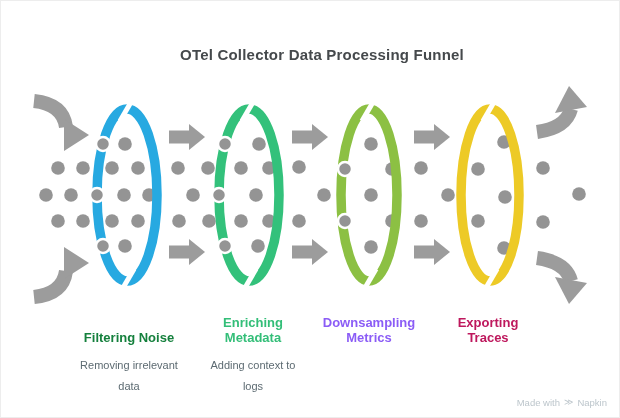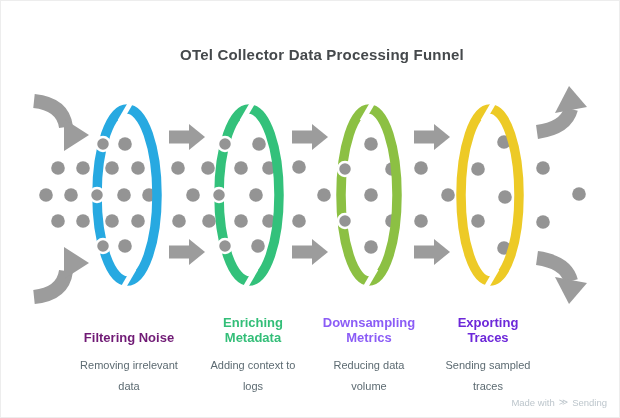--- a/index.html
+++ b/index.html
@@ -130,42 +130,38 @@
       <circle cx="96" cy="194" r="7" fill="#949494" stroke="#FFFFFF" stroke-width="2.5"></circle>
       <circle cx="102" cy="245" r="7" fill="#949494" stroke="#FFFFFF" stroke-width="2.5"></circle>
       <circle cx="224" cy="143" r="7" fill="#949494" stroke="#FFFFFF" stroke-width="2.5"></circle>
       <circle cx="218" cy="194" r="7" fill="#949494" stroke="#FFFFFF" stroke-width="2.5"></circle>
       <circle cx="224" cy="245" r="7" fill="#949494" stroke="#FFFFFF" stroke-width="2.5"></circle>
       <circle cx="344" cy="168" r="7" fill="#949494" stroke="#FFFFFF" stroke-width="2.5"></circle>
       <circle cx="344" cy="220" r="7" fill="#949494" stroke="#FFFFFF" stroke-width="2.5"></circle>
     </svg>
 
   <div class="stage" style="left:63px">
-    <div class="stage-title" style="color: #701a75;">Filtering Noise</div>
+    <div class="stage-title" style="color: #15803d;">Filtering Noise</div>
     <div class="stage-desc" style="color: rgb(93, 107, 114);">Removing irrelevant
 data</div>
   </div>
   <div class="stage" style="left:187px">
     <div class="stage-title" style="color: rgb(51, 190, 120);">Enriching
 Metadata</div>
     <div class="stage-desc" style="color: rgb(93, 107, 114);">Adding context to
 logs</div>
   </div>
   <div class="stage" style="left:303px">
     <div class="stage-title" style="color: #8b5cf6;">Downsampling
 Metrics</div>
-    <div class="stage-desc" style="color: rgb(93, 107, 114);">Reducing data
-volume</div>
   </div>
   <div class="stage" style="left:422px">
-    <div class="stage-title" style="color: #6d28d9;">Exporting
+    <div class="stage-title" style="color: #be185d;">Exporting
 Traces</div>
-    <div class="stage-desc" style="color: rgb(93, 107, 114);">Sending sampled
-traces</div>
   </div>
 
   <div class="footer" style="color: rgb(189, 198, 204); padding-left: 28px;">
     <span>Made with</span>
     <span class="napkin-logo">≫</span>
-    <span>Sending</span>
+    <span>Napkin</span>
   </div>
 
 </div>
 
 </body></html>

